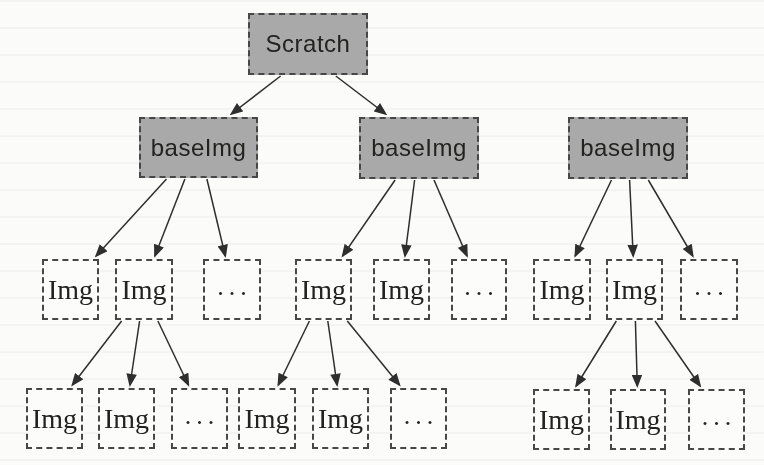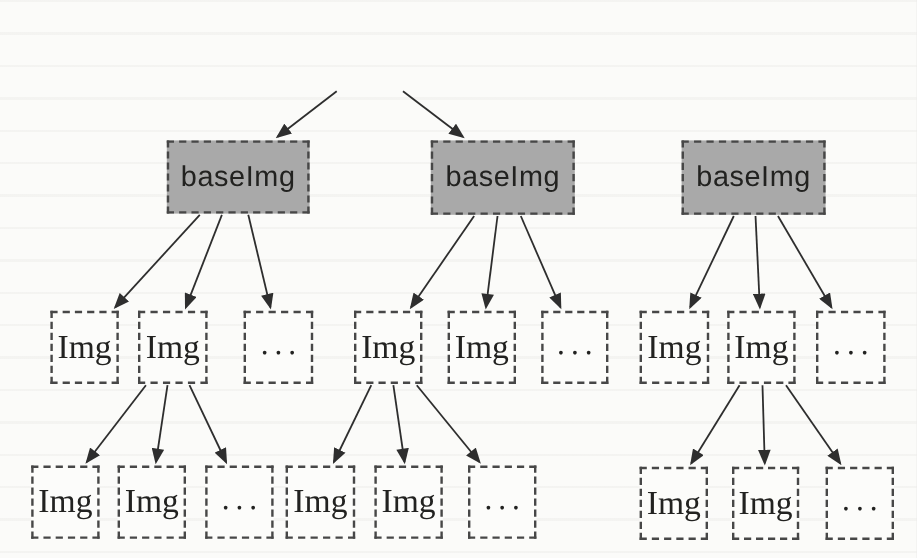--- a/index.html
+++ b/index.html
@@ -82,20 +82,23 @@
       <line x1="121.6" y1="321" x2="72.4" y2="385" marker-end="url(#arrowhead)"></line>
       <line x1="139.6" y1="321" x2="130.0" y2="385" marker-end="url(#arrowhead)"></line>
       <line x1="157.9" y1="321" x2="188.4" y2="385" marker-end="url(#arrowhead)"></line>
       <line x1="309.4" y1="321" x2="278.3" y2="385" marker-end="url(#arrowhead)"></line>
       <line x1="327.8" y1="321" x2="337.1" y2="385" marker-end="url(#arrowhead)"></line>
       <line x1="347.3" y1="321" x2="399.5" y2="385" marker-end="url(#arrowhead)"></line>
       <line x1="616.3" y1="321" x2="576.1" y2="386" marker-end="url(#arrowhead)"></line>
       <line x1="635.4" y1="321" x2="637.3" y2="386" marker-end="url(#arrowhead)"></line>
       <line x1="655.0" y1="321" x2="700.1" y2="386" marker-end="url(#arrowhead)"></line>
     </svg>
+    <div class="node kind-root" style="left: 248px; top: 13px; width: 120px; height: 62px;">
+      <span>Scratch</span>
+    </div>
     <div class="node kind-base" style="left: 139px; top: 117px; width: 119px; height: 61px;">
       <span>baseImg</span>
     </div>
     <div class="node kind-base" style="left: 359px; top: 117px; width: 120px; height: 62px;">
       <span>baseImg</span>
     </div>
     <div class="node kind-base" style="left: 568px; top: 117px; width: 120px; height: 62px;">
       <span>baseImg</span>
     </div>
     <div class="node kind-img" style="left: 42px; top: 259px; width: 57px; height: 61px;">

